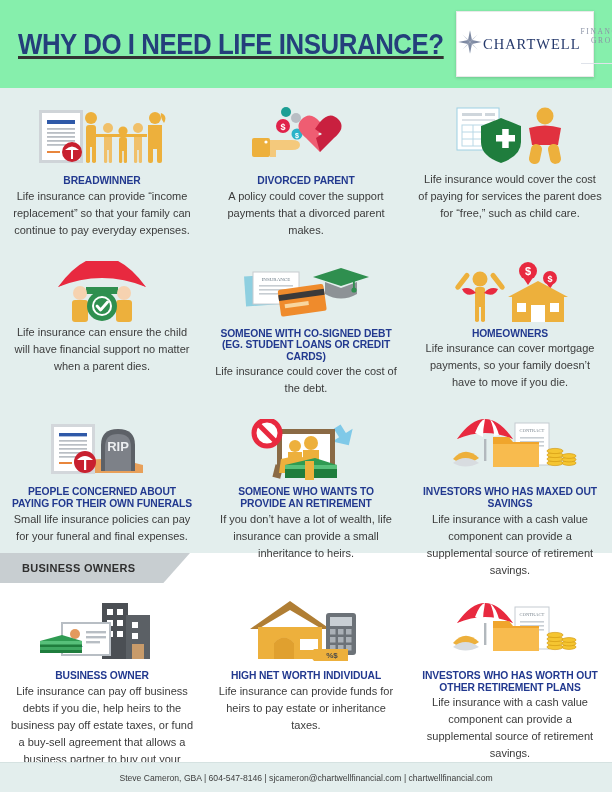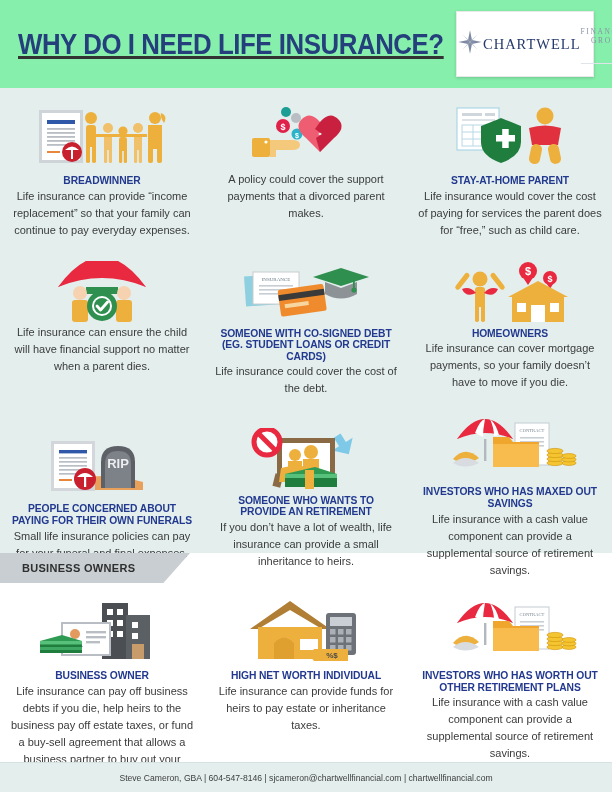--- a/index.html
+++ b/index.html
@@ -189,20 +189,21 @@
             <text x="33" y="26" font-size="9" fill="#fff" text-anchor="middle" font-family="Liberation Sans, sans-serif" font-weight="bold">$</text>
             <circle cx="47" cy="30" r="5.5" fill="#2bb3c9"></circle>
             <text x="47" y="33.5" font-size="7" fill="#fff" text-anchor="middle" font-family="Liberation Sans, sans-serif" font-weight="bold">$</text>
             <rect x="2" y="34" width="18" height="19" rx="2" fill="#edb03c"></rect>
             <circle cx="16" cy="38" r="1.6" fill="#fff"></circle>
             <path d="M20 36 h22 q8 0 8 5 q0 5 -8 5 h-16 v7 h-6 z" fill="#f4c97c"></path>
             <path d="M70 18 q-10 -12 -19 -2 q-7 8 5 18 l14 14 l4 -14 l-6 -4 l7 -5z" fill="#ef5d72"></path>
             <path d="M70 18 q10 -12 19 -2 q7 8 -5 18 l-14 14 l-4 -14 l6 -4 l-7 -5z" fill="#c9203f"></path>
           </svg>
         </div>
+        <div class="cap">DIVORCED PARENT</div>
         <div class="body">A policy could cover the support payments that a divorced parent makes.</div>
       </div>
 
       <div class="cell">
         <div class="art">
           <svg width="118" height="66" viewBox="0 0 118 66">
             <rect x="6" y="4" width="42" height="42" fill="#fff" stroke="#9ecfe3"></rect>
             <rect x="11" y="9" width="20" height="3" fill="#cfd6dc"></rect>
             <rect x="34" y="9" width="10" height="3" fill="#cfd6dc"></rect>
             <rect x="11" y="15" width="33" height="2" fill="#dde2e7"></rect>
@@ -217,21 +218,20 @@
             <g fill="#fff">
               <rect x="45" y="31" width="19" height="6.5"></rect>
               <rect x="51.2" y="25" width="6.5" height="19"></rect>
             </g>
             <circle cx="94" cy="12" r="8.5" fill="#edb03c"></circle>
             <path d="M78 24 q16 -5 32 0 l-3 17 h-26 z" fill="#e1313f"></path>
             <rect x="79" y="40" width="11" height="20" rx="5" fill="#edb03c" transform="rotate(12 84 50)"></rect>
             <rect x="98" y="40" width="11" height="20" rx="5" fill="#edb03c" transform="rotate(-12 103 50)"></rect>
           </svg>
         </div>
-        <div class="cap">STAY-AT-HOME PARENT</div>
         <div class="body">Life insurance would cover the cost of paying for services the parent does for “free,” such as child care.</div>
       </div>
     </div>
 
     <div class="row" style="margin-top:10px;">
       <div class="cell">
         <div class="art">
           <svg width="104" height="62" viewBox="0 0 104 62">
             <path d="M8 26 q44 -38 88 0 q-22 -12 -44 -12 q-22 0 -44 12z" fill="#e8293f"></path>
             <path d="M8 26 q22 -9 44 -9 q22 0 44 9 q-22 -30 -44 -30 q-22 0 -44 30z" fill="#e8293f"></path>
@@ -297,21 +297,21 @@
             <rect x="81" y="44" width="14" height="17" fill="#fff"></rect>
             <rect x="67" y="42" width="9" height="9" fill="#fff"></rect>
             <rect x="100" y="42" width="9" height="9" fill="#fff"></rect>
           </svg>
         </div>
         <div class="cap">HOMEOWNERS</div>
         <div class="body">Life insurance can cover mortgage payments, so your family doesn’t have to move if you die.</div>
       </div>
     </div>
 
-    <div class="row" style="margin-top:10px;align-items:center;">
+    <div class="row" style="margin-top:10px;">
       <div class="cell">
         <div class="art">
           <svg width="118" height="60" viewBox="0 0 118 60">
             <path d="M20 44 q40 -12 80 0 v8 h-80z" fill="#e8a05a"></path>
             <rect x="8" y="3" width="44" height="50" fill="#d3d7db"></rect>
             <rect x="11" y="6" width="38" height="44" fill="#fff"></rect>
             <rect x="16" y="12" width="28" height="3.4" fill="#2f59a8"></rect>
             <g fill="#b9bec4">
               <rect x="16" y="19" width="28" height="1.7"></rect>
               <rect x="16" y="23" width="28" height="1.7"></rect>

